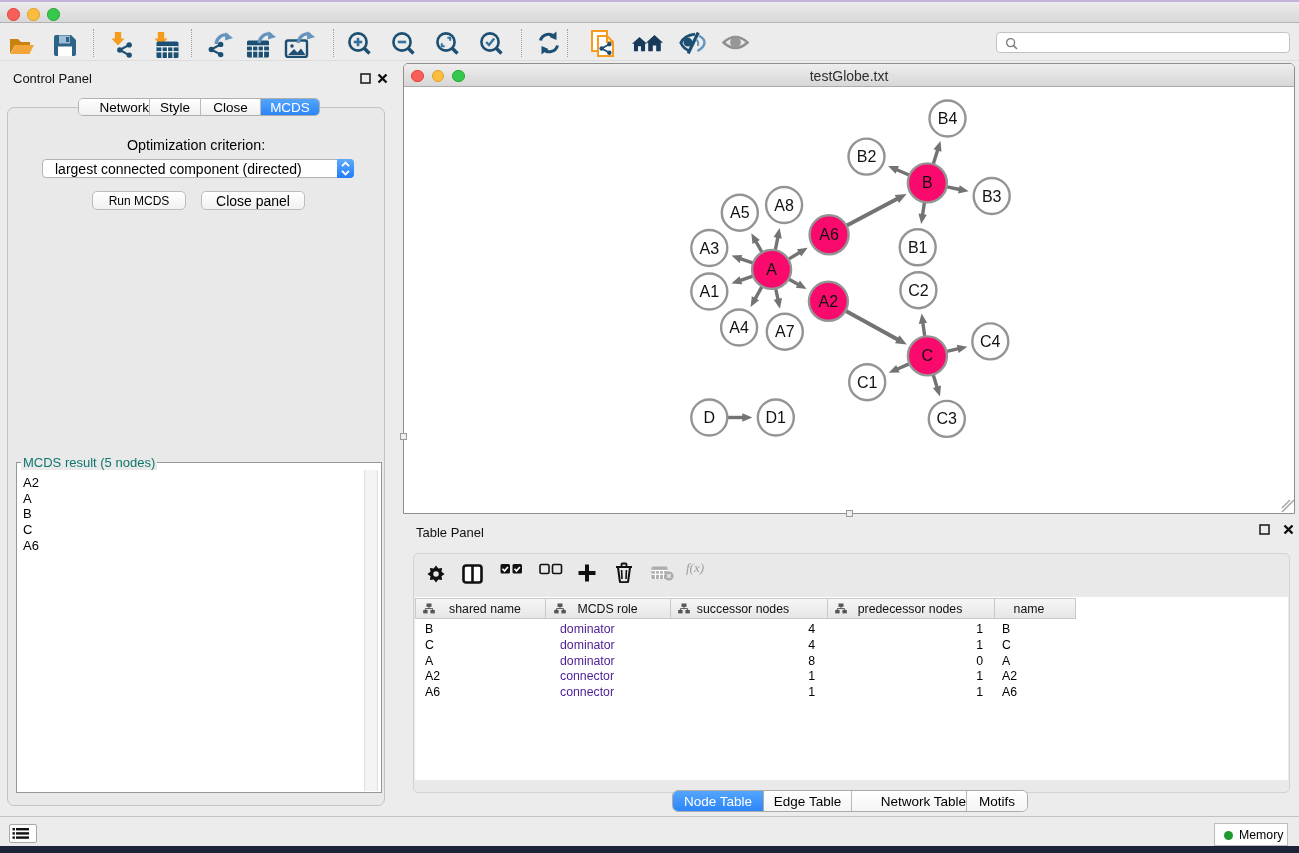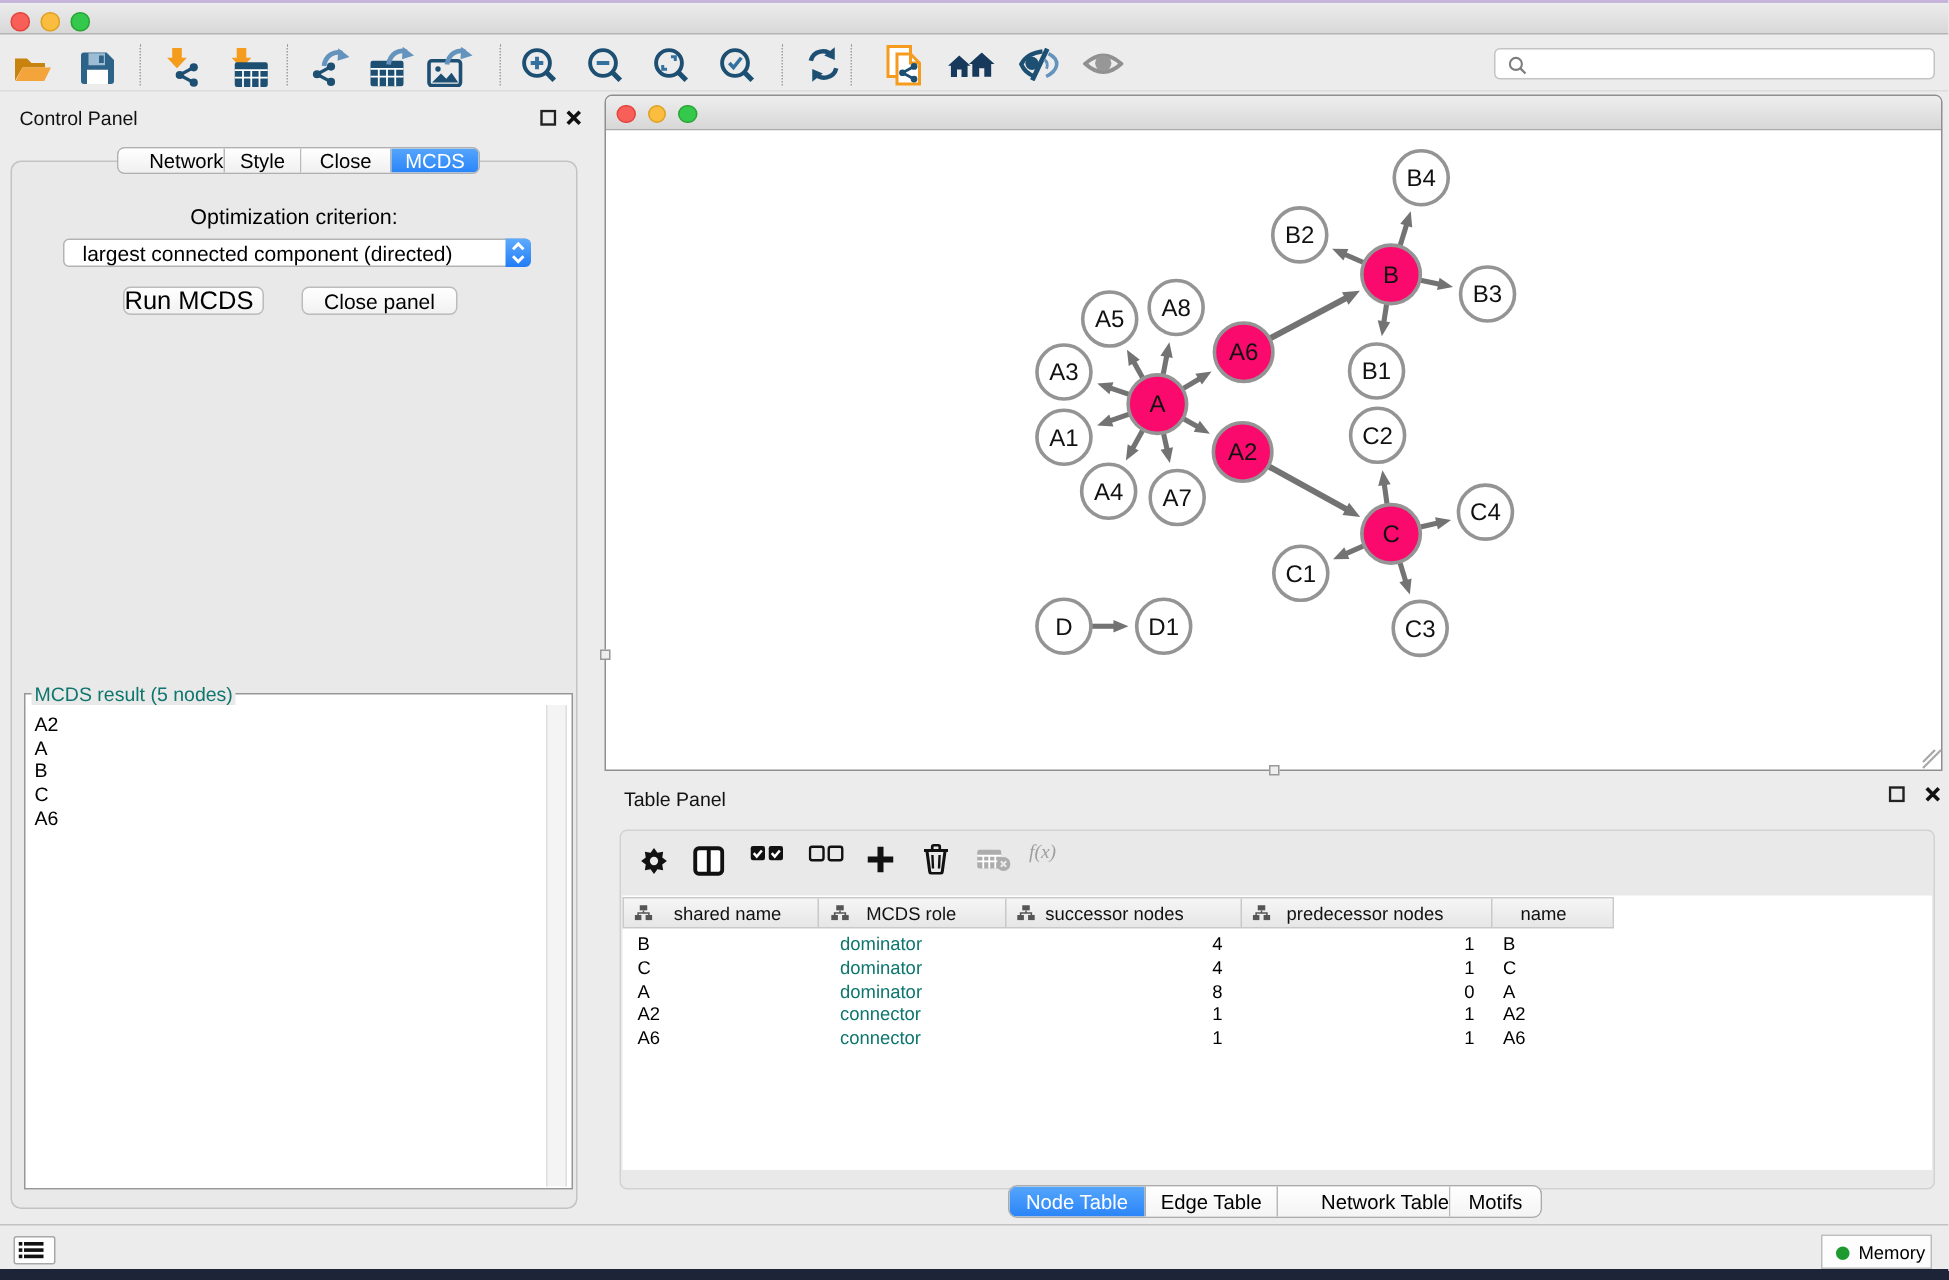--- a/index.html
+++ b/index.html
@@ -156,33 +156,34 @@
 
 <div class="abs" style="left:42px;top:159px;width:312px;height:19px;background:#fff;border:1px solid #b3b3b3;border-radius:4px">
   <div class="abs" style="left:12px;top:1px;font-size:14px;color:#000">largest connected component (directed)</div>
   <div class="abs" style="right:-1px;top:-1px;width:17px;height:19px;border-radius:0 4px 4px 0;background:linear-gradient(#5fabfd,#217df7)">
     <svg width="17" height="19" viewBox="0 0 17 19">
         <path d="M5,7.2 L8.5,3.6 L12,7.2 M5,11.8 L8.5,15.4 L12,11.8" fill="none" stroke="#fff" stroke-width="1.9"></path>
       </svg>
   </div>
 </div>
 
-<div class="abs" style="left:82px;top:191px;width:94px;height:19px;background:linear-gradient(#fff,#f1f1f1);border:1px solid #bcbcbc;border-radius:5px;font-size:17px;line-height:18px">Run MCDS</div>
+<div class="abs" style="left:92px;top:191px;width:94px;height:19px;background:linear-gradient(#fff,#f1f1f1);border:1px solid #bcbcbc;border-radius:5px;text-align:center;font-size:12px;line-height:18px">Run MCDS</div>
 <div class="abs" style="left:201px;top:191px;width:104px;height:19px;background:linear-gradient(#fff,#f1f1f1);border:1px solid #bcbcbc;border-radius:5px;text-align:center;font-size:14px;line-height:18px">Close panel</div>
 
 <div class="abs" style="left:16px;top:462px;width:366px;height:331px;border:1px solid #979797;background:#fff"></div>
 <div class="abs" style="left:21px;top:455px;font-size:13px;color:#0f766e;background:#e9e9e9;padding:0 2px">MCDS result (5 nodes)</div>
 <div class="abs" style="left:18px;top:470px;width:362px;height:321px;background:#fff;font-size:13px;color:#000;line-height:15.7px;padding:5px 0 0 5px">A2<br>A<br>B<br>C<br>A6</div>
 <div class="abs" style="left:364px;top:470px;width:14px;height:321px;background:#f4f4f4;border-left:1px solid #dedede;border-right:1px solid #dedede"></div>
 
 <div class="abs" style="left:403px;top:63px;width:892px;height:450.5px;border:1px solid #8f8f8f;border-radius:5px 5px 0 0;background:#fff">
   <div style="height:23px;background:linear-gradient(#eeeeee,#d7d7d7);border-bottom:1px solid #ababab;border-radius:4px 4px 0 0;position:relative">
     <div class="light" style="left:7px;top:5.5px;background:#f85f58;border:0.5px solid #e1443c"></div>
     <div class="light" style="left:27.5px;top:5.5px;background:#fbbd3f;border:0.5px solid #dfa023"></div>
     <div class="light" style="left:48px;top:5.5px;background:#34c84c;border:0.5px solid #2aa534"></div>
+    <div style="position:absolute;left:0;right:0;top:4px;text-align:center;font-size:14px;color:#2f2f2f">testGlobe.txt</div>
   </div>
 </div>
 <svg class="abs" style="left:404px;top:87px" width="891" height="426" viewBox="0 0 891 426">
 <line x1="357.8" y1="165.0" x2="351.7" y2="154.0" stroke="#737373" stroke-width="3.4"></line>
 <polygon points="347.3,146.2 355.9,152.9 348.5,157.0" fill="#737373"></polygon>
 <line x1="371.4" y1="162.8" x2="373.9" y2="149.9" stroke="#737373" stroke-width="3.4"></line>
 <polygon points="375.6,141.1 377.8,151.7 369.6,150.1" fill="#737373"></polygon>
 <line x1="348.7" y1="175.9" x2="336.0" y2="171.6" stroke="#737373" stroke-width="3.4"></line>
 <polygon points="327.5,168.6 338.3,167.9 335.6,175.9" fill="#737373"></polygon>
 <line x1="348.8" y1="189.1" x2="335.9" y2="193.6" stroke="#737373" stroke-width="3.4"></line>
@@ -346,21 +347,21 @@
     <path d="M6,4 L6,5.6 M2.4,7 L2.4,5.6 L9.6,5.6 L9.6,7" stroke="#555" stroke-width="1" fill="none"></path>
   </svg>
 <svg style="position:absolute;left:835px;top:603px" width="12" height="11" viewBox="0 0 12 11">
     <rect x="3.5" y="0.5" width="5" height="3.4" fill="#555"></rect>
     <rect x="0.2" y="7" width="4.4" height="3.4" fill="#555"></rect>
     <rect x="7.4" y="7" width="4.4" height="3.4" fill="#555"></rect>
     <path d="M6,4 L6,5.6 M2.4,7 L2.4,5.6 L9.6,5.6 L9.6,7" stroke="#555" stroke-width="1" fill="none"></path>
   </svg>
 
 <div class="abs" style="left:425px;top:622px;font-size:12.3px;color:#000;line-height:15.8px">B<br>C<br>A<br>A2<br>A6</div>
-<div class="abs" style="left:560px;top:622px;font-size:12.3px;color:#0f766e;line-height:15.8px">dominator<br>dominator<br>dominator<br>connector<br>connector</div>
+<div class="abs" style="left:560px;top:622px;font-size:12.3px;color:#4c1d95;line-height:15.8px">dominator<br>dominator<br>dominator<br>connector<br>connector</div>
 <div class="abs" style="left:700px;top:622px;width:115px;text-align:right;font-size:12.3px;color:#000;line-height:15.8px">4<br>4<br>8<br>1<br>1</div>
 <div class="abs" style="left:870px;top:622px;width:113px;text-align:right;font-size:12.3px;color:#000;line-height:15.8px">1<br>1<br>0<br>1<br>1</div>
 <div class="abs" style="left:1002px;top:622px;font-size:12.3px;color:#000;line-height:15.8px">B<br>C<br>A<br>A2<br>A6</div>
 
 <div class="abs" style="left:672px;top:790px;height:22px;display:flex;font-size:13.5px;border:1px solid #ababab;border-radius:6px;overflow:hidden;background:#fff">
   <div style="width:91px;text-align:center;line-height:21px;background:linear-gradient(#54a5fc,#2b85f8);color:#fff;border-right:1px solid #ababab">Node Table</div>
   <div style="width:88px;text-align:center;line-height:21px;border-right:1px solid #b9b9b9;background:linear-gradient(#fff,#f4f4f4)">Edge Table</div>
   <div style="width:115px;text-align:right;line-height:21px;border-right:1px solid #b9b9b9;background:linear-gradient(#fff,#f4f4f4)">Network Table</div>
   <div style="width:60px;text-align:center;line-height:21px;background:linear-gradient(#fff,#f4f4f4)">Motifs</div>
 </div>

